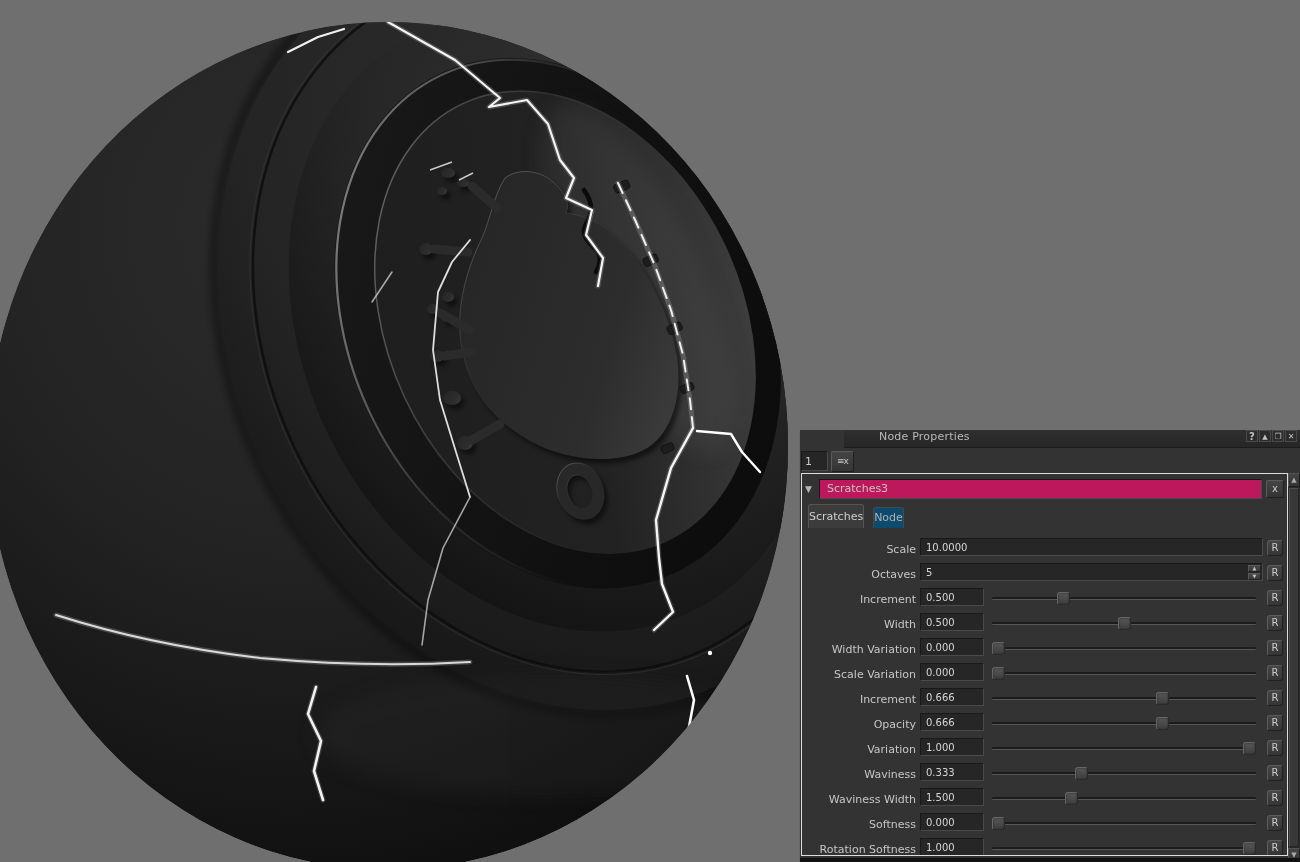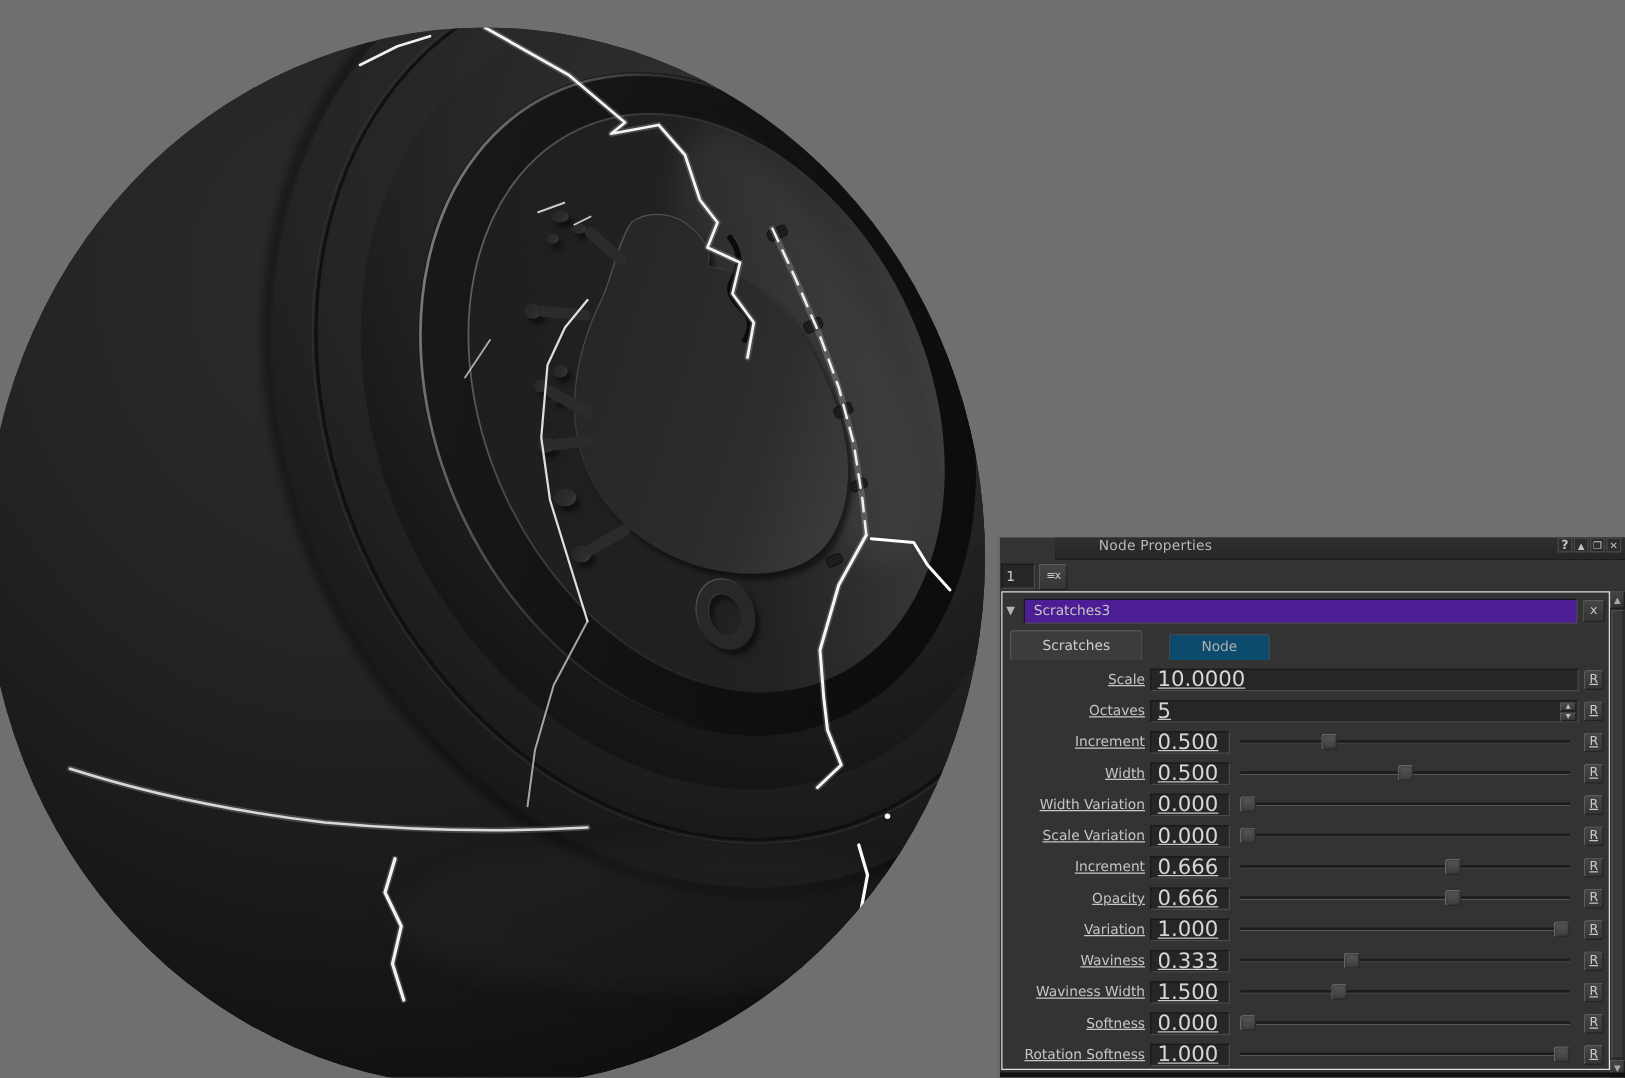--- a/index.html
+++ b/index.html
@@ -43,44 +43,44 @@
     letter-spacing:-1px;box-sizing:border-box;border-radius:2px;
   }
   .contentbox{
     position:absolute;left:1px;top:43px;width:485px;height:381px;
     border:1px solid #dedede;background:#333333;box-sizing:content-box;
     overflow:hidden;
   }
   .node-header{display:flex;align-items:center;margin:5px 3px 0 3px;gap:4px;}
   .collapse-tri{color:#b5b5b5;font-size:9px;width:10px;}
   .node-name-field{
-    flex:1;height:20px;background:#4c1d95;border:1px solid #181818;
+    flex:1;height:20px;background:#be185d;border:1px solid #181818;
     border-bottom-color:#4a4a4a;border-right-color:#4a4a4a;
     color:#c4c4c4;line-height:18px;padding:0 7px;box-sizing:border-box;
   }
   .node-close{
     width:18px;height:18px;background:linear-gradient(#454545,#343434);
     border:1px solid #5a5a5a;border-bottom-color:#1f1f1f;border-right-color:#1f1f1f;
     border-radius:2px;color:#c8c8c8;font-size:10px;line-height:16px;text-align:center;
     box-sizing:border-box;
   }
   .tabs{display:flex;align-items:flex-end;margin:6px 0 0 6px;height:23px;}
   .tab{
     border:1px solid #555555;border-bottom:none;border-radius:3px 3px 0 0;
-    padding:0 25px;margin-right:21px;color:#cfcfcf;
+    padding:0 0;margin-right:9px;color:#cfcfcf;
   }
   .tab.active{background:#3c3c3c;height:23px;line-height:23px;}
   .tab.inactive{background:#0c4a6e;height:20px;line-height:20px;color:#b0b0b0;border-color:#484848;}
   .params{padding-top:3px;}
-  .param-row{display:flex;align-items:center;height:25px;padding:0 4px 0 6px;text-decoration:underline;}
+  .param-row{display:flex;align-items:flex-end;height:25px;padding:0 4px 0 6px;}
   .param-label{width:108px;text-align:right;margin-right:4px;color:#c6c6c6;white-space:nowrap;}
   .param-field{
     height:18px;background:#262626;border:1px solid #191919;
     border-bottom-color:#4a4a4a;border-right-color:#4a4a4a;
-    color:#d6d6d6;font-size:17px;padding:0 5px;box-sizing:border-box;
+    color:#d6d6d6;font-size:10px;padding:0 5px;box-sizing:border-box;
     font-family:"DejaVu Sans","Liberation Sans",sans-serif;
   }
   .param-field.small{width:64px;}
   .param-field.wide{flex:1;}
   .spin-wrap{position:relative;flex:1;display:flex;}
   .spin-wrap .param-field{flex:1;}
   .spinner{
     position:absolute;right:2px;top:2px;width:13px;height:14px;
     display:flex;flex-direction:column;gap:1px;
   }

